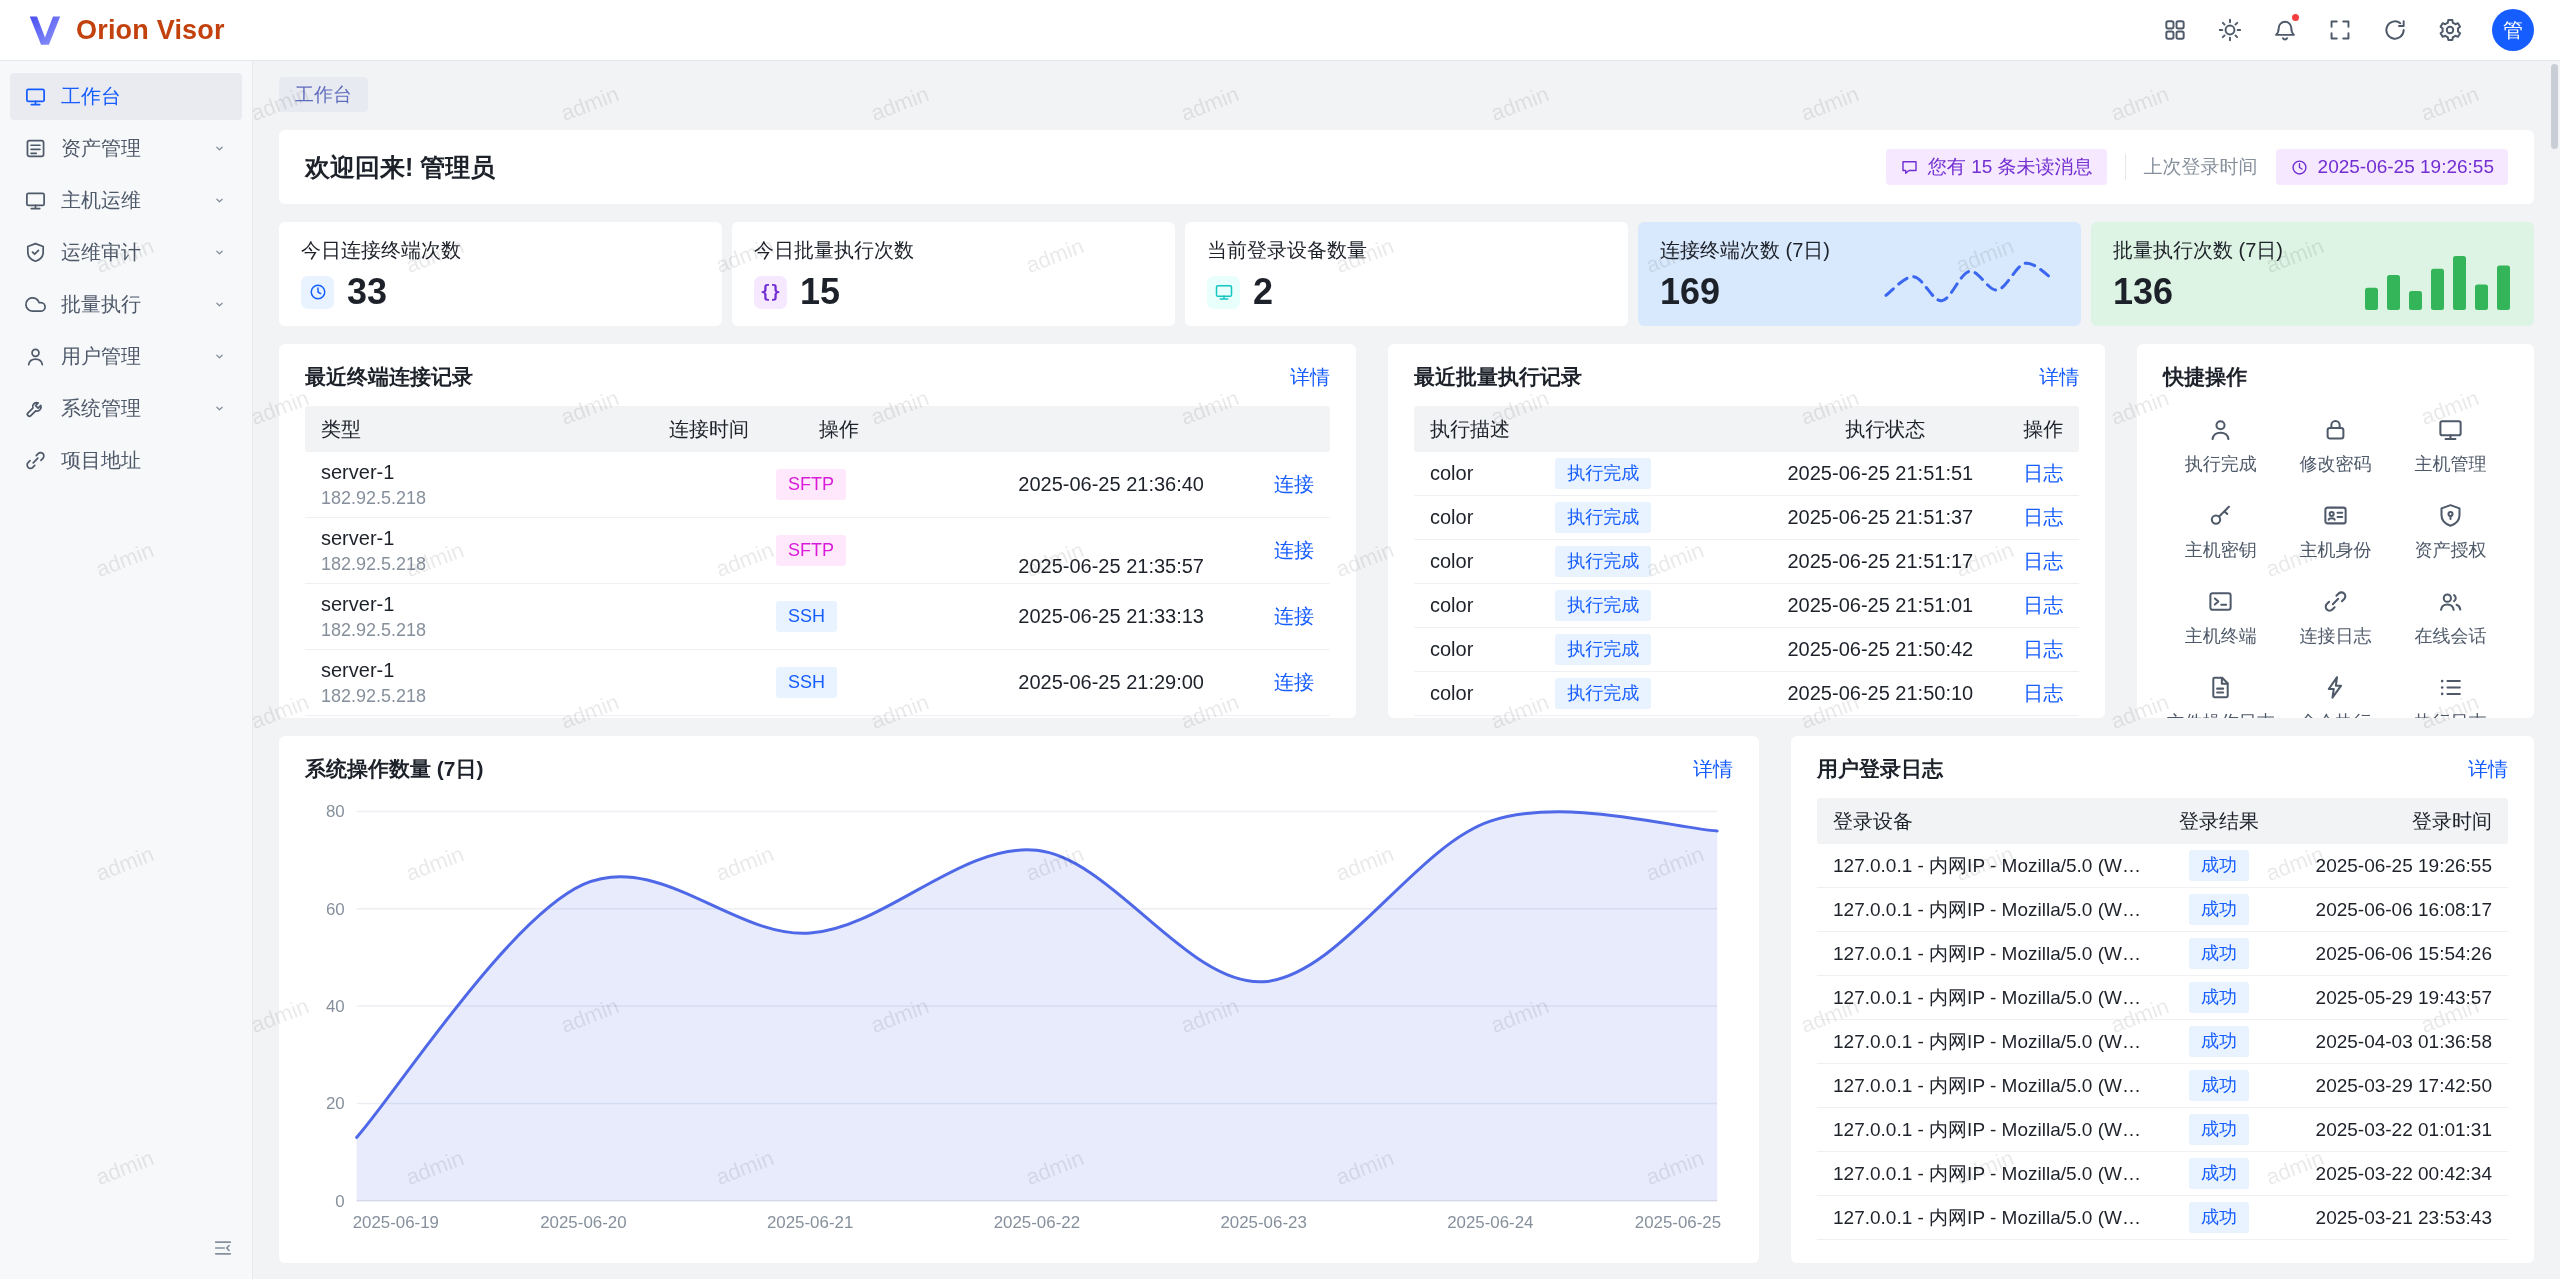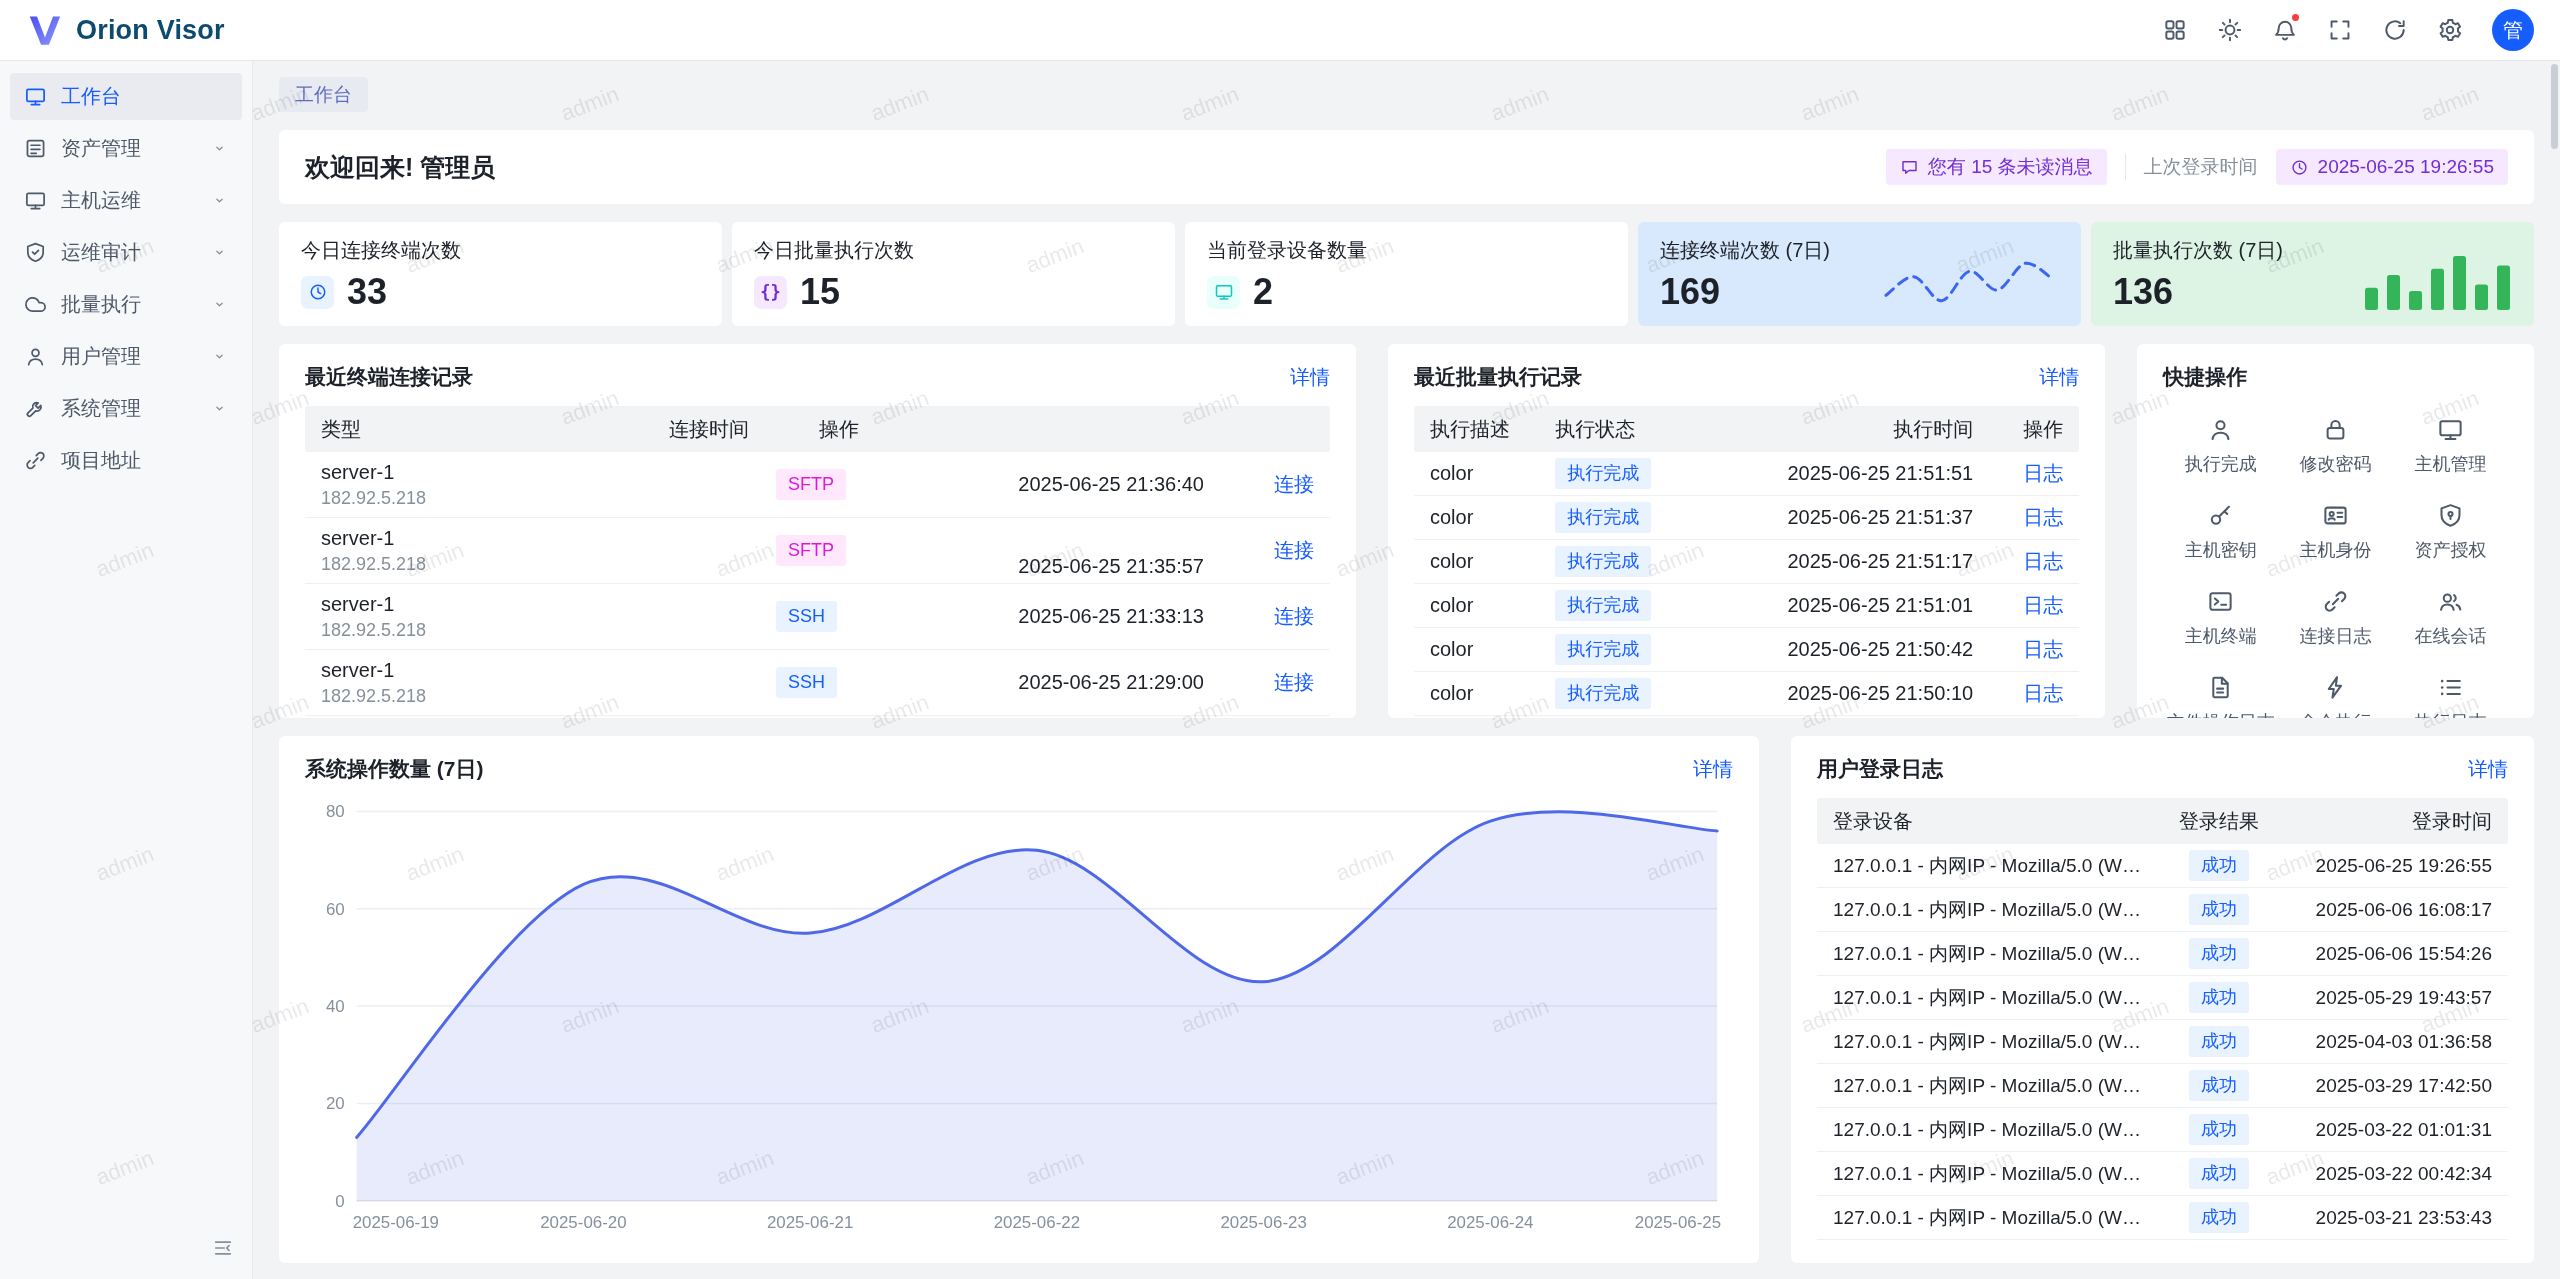--- a/index.html
+++ b/index.html
@@ -4,21 +4,21 @@
 <title>Orion Visor</title>
 <style>
   *{margin:0;padding:0;box-sizing:border-box}
   html,body{width:2560px;height:1279px;overflow:hidden}
   body{font-family:"Liberation Sans","DejaVu Sans",sans-serif;font-size:20px;color:#1d2129;background:#f2f3f5;position:relative}
   svg{display:block}
   
   .topbar{height:61px;background:#fff;border-bottom:1px solid #e5e6eb;display:flex;align-items:center;justify-content:space-between;padding:0 26px;position:relative;z-index:10}
   .logo{display:flex;align-items:center;gap:12px}
   .logo-mark{width:38px;height:38px}
-  .logo-text{font-size:27px;font-weight:600;color:#0c4a6e;letter-spacing:.2px}
+  .logo-text{font-size:27px;font-weight:600;color:#c2410c;letter-spacing:.2px}
   .topbar-actions{display:flex;align-items:center;gap:13px}
   .icon-btn{position:relative;width:42px;height:42px;border:none;background:transparent;border-radius:50%;color:#4e5969;display:flex;align-items:center;justify-content:center;cursor:pointer}
   .icon-btn svg{width:26px;height:26px}
   .badge-dot{position:absolute;top:3px;right:5px;width:11px;height:11px;border-radius:50%;background:#f53f3f;border:2px solid #fff}
   .avatar{width:42px;height:42px;border-radius:50%;background:#165dff;color:#fff;font-size:20px;display:flex;align-items:center;justify-content:center;margin-left:8px;cursor:pointer}
   
   .layout{display:flex;height:1218px}
   .sidebar{width:253px;background:#f7f8fa;border-right:1px solid #e8eaee;padding:12px 10px;position:relative;flex-shrink:0}
   .menu-item{display:flex;align-items:center;gap:14px;height:47px;padding:0 14px;border-radius:4px;color:#4e5969;margin-bottom:5px;cursor:pointer}
   .menu-item.active{background:#e9ebf0;color:#165dff}
@@ -418,21 +418,20 @@
       </div>
       <div class="card card-pad" style="flex:710 1 0">
         <div class="card-head">
           <span class="card-title">最近批量执行记录</span>
           <a class="detail-link">详情</a>
         </div>
         <div class="tbl" id="batchTable">
             <div class="trow thead">
               <div class="tcell th" style="flex: 1 1 0%;">执行描述</div>
               <div class="tcell th" style="width: 160px;">执行状态</div>
-              <div class="tcell th" style="width: 290px; justify-content: flex-end;">执行时间</div>
               <div class="tcell th" style="width: 90px; justify-content: flex-end;">操作</div>
             </div>
             <div class="trow r44">
               <div class="tcell" style="flex: 1 1 0%;">color</div>
               <div class="tcell" style="width: 160px;">
                 <span class="badge" style="background: rgb(232, 243, 255); color: rgb(22, 93, 255);">执行完成</span>
               </div>
               <div class="tcell time-cell" style="width: 290px; justify-content: flex-end;">2025-06-25 21:51:51</div>
               <div class="tcell" style="width: 90px; justify-content: flex-end;">
                 <a class="link">日志</a>

